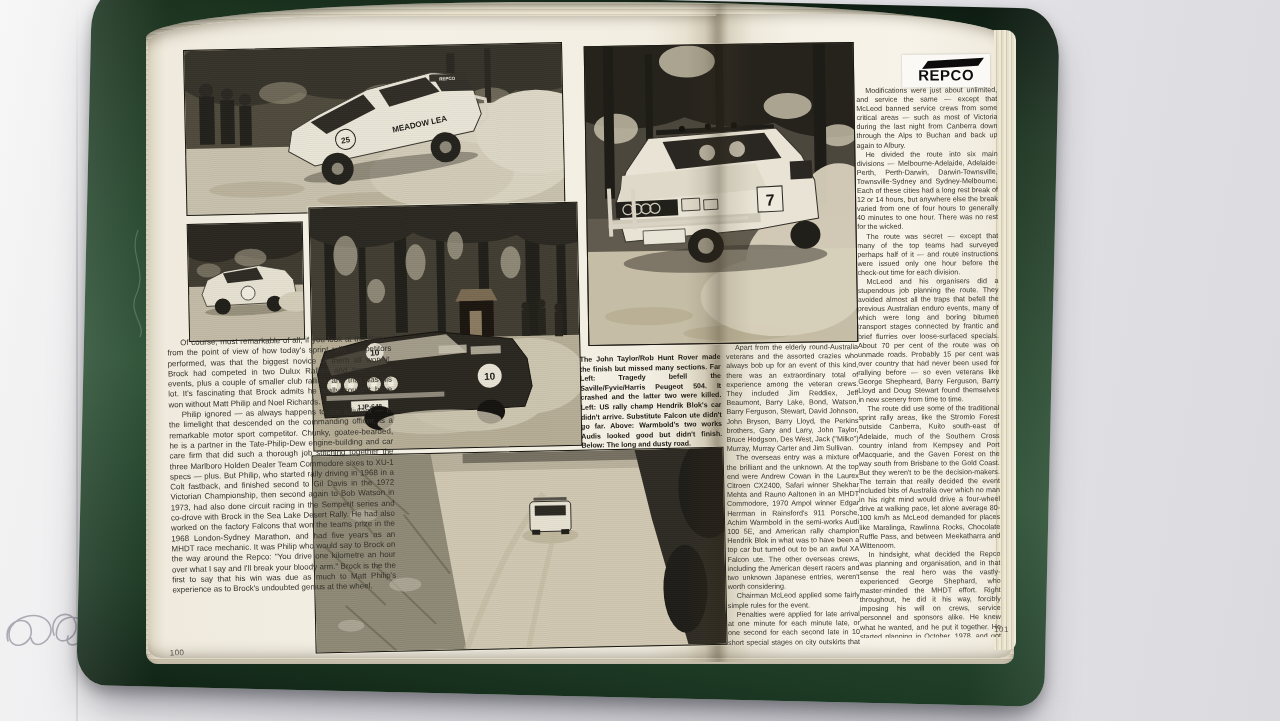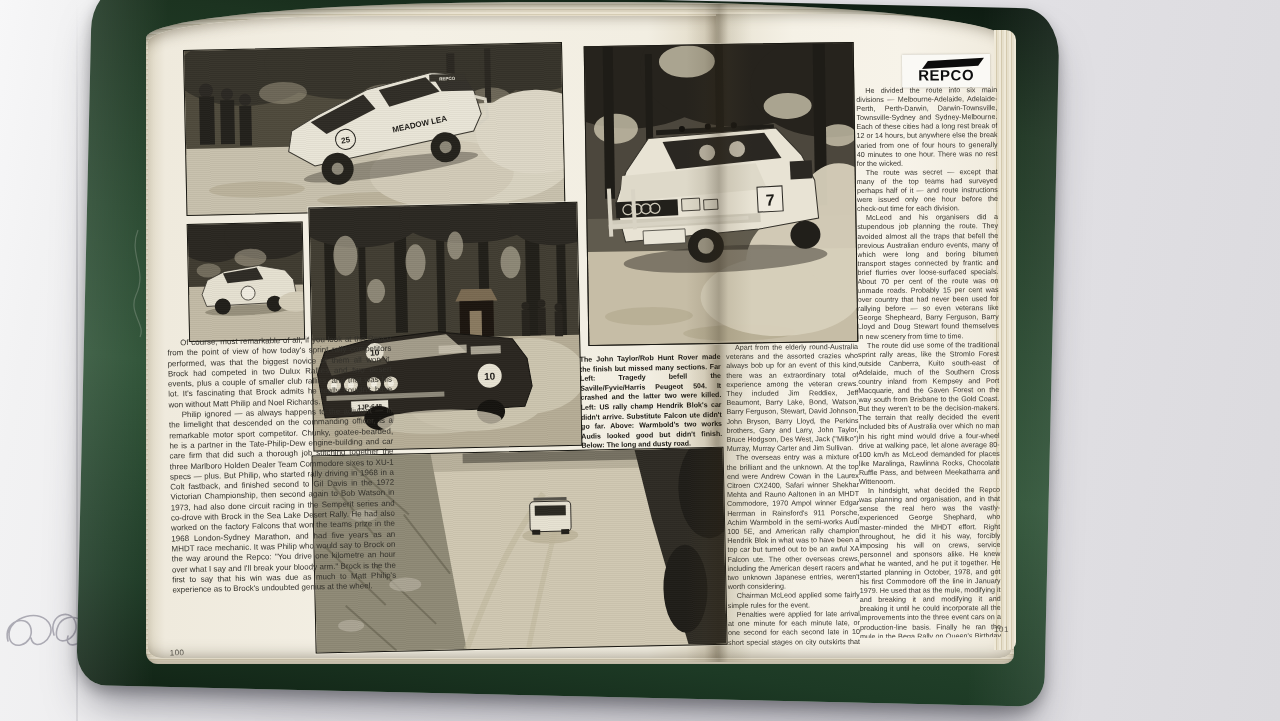--- a/index.html
+++ b/index.html
@@ -380,20 +380,21 @@
     </div>
 
     <div class="col col-a">
       <p>Apart from the elderly round-Australia veterans and the assorted crazies who always bob up for an event of this kind, there was an extraordinary total of experience among the veteran crews. They included Jim Reddiex, Jeff Beaumont, Barry Lake, Bond, Watson, Barry Ferguson, Stewart, David Johnson, John Bryson, Barry Lloyd, the Perkins brothers, Gary and Larry, John Taylor, Bruce Hodgson, Des West, Jack ("Milko") Murray, Murray Carter and Jim Sullivan.</p>
       <p>The overseas entry was a mixture of the brilliant and the unknown. At the top end were Andrew Cowan in the Laurex Citroen CX2400, Safari winner Shekhar Mehta and Rauno Aaltonen in an MHDT Commodore, 1970 Ampol winner Edgar Herrman in Rainsford's 911 Porsche, Achim Warmbold in the semi-works Audi 100 5E, and American rally champion Hendrik Blok in what was to have been a top car but turned out to be an awful XA Falcon ute. The other overseas crews, including the American desert racers and two unknown Japanese entries, weren't worth considering.</p>
       <p>Chairman McLeod applied some fairly simple rules for the event.</p>
       <p>Penalties were applied for late arrival at one minute for each minute late, or one second for each second late in 10 short special stages on city outskirts that were there mainly to get local media coverage. There were penalties for missing end control, doing a WD, missing passage controls, and for sliding scales of late time.</p>
     </div>
 
     <div class="col col-b">
+      <p>Modifications were just about unlimited, and service the same — except that McLeod banned service crews from some critical areas — such as most of Victoria during the last night from Canberra down through the Alps to Buchan and back up again to Albury.</p>
       <p>He divided the route into six main divisions — Melbourne-Adelaide, Adelaide-Perth, Perth-Darwin, Darwin-Townsville, Townsville-Sydney and Sydney-Melbourne. Each of these cities had a long rest break of 12 or 14 hours, but anywhere else the break varied from one of four hours to generally 40 minutes to one hour. There was no rest for the wicked.</p>
       <p>The route was secret — except that many of the top teams had surveyed perhaps half of it — and route instructions were issued only one hour before the check-out time for each division.</p>
       <p>McLeod and his organisers did a stupendous job planning the route. They avoided almost all the traps that befell the previous Australian enduro events, many of which were long and boring bitumen transport stages connected by frantic and brief flurries over loose-surfaced specials. About 70 per cent of the route was on unmade roads. Probably 15 per cent was over country that had never been used for rallying before — so even veterans like George Shepheard, Barry Ferguson, Barry Lloyd and Doug Stewart found themselves in new scenery from time to time.</p>
       <p>The route did use some of the traditional sprint rally areas, like the Stromlo Forest outside Canberra, Kuito south-east of Adelaide, much of the Southern Cross country inland from Kempsey and Port Macquarie, and the Gaven Forest on the way south from Brisbane to the Gold Coast. But they weren't to be the decision-makers. The terrain that really decided the event included bits of Australia over which no man in his right mind would drive a four-wheel drive at walking pace, let alone average 80-100 km/h as McLeod demanded for places like Maralinga, Rawlinna Rocks, Chocolate Ruffle Pass, and between Meekatharra and Wittenoom.</p>
       <p>In hindsight, what decided the Repco was planning and organisation, and in that sense the real hero was the vastly-experienced George Shephard, who master-minded the MHDT effort. Right throughout, he did it his way, forcibly imposing his will on crews, service personnel and sponsors alike. He knew what he wanted, and he put it together. He started planning in October, 1978, and got his first Commodore off the line in January 1979. He used that as the mule, modifying it and breaking it and modifying it and breaking it until he could incorporate all the improvements into the three event cars on a production-line basis. Finally he ran the mule in the Bega Rally on Queen's Birthday weekend in June — and that event told him that the car's engine mountings had to be strengthened.</p>
     </div>
 
     <div class="pnum pnum-r">101</div>
   </div>
 

